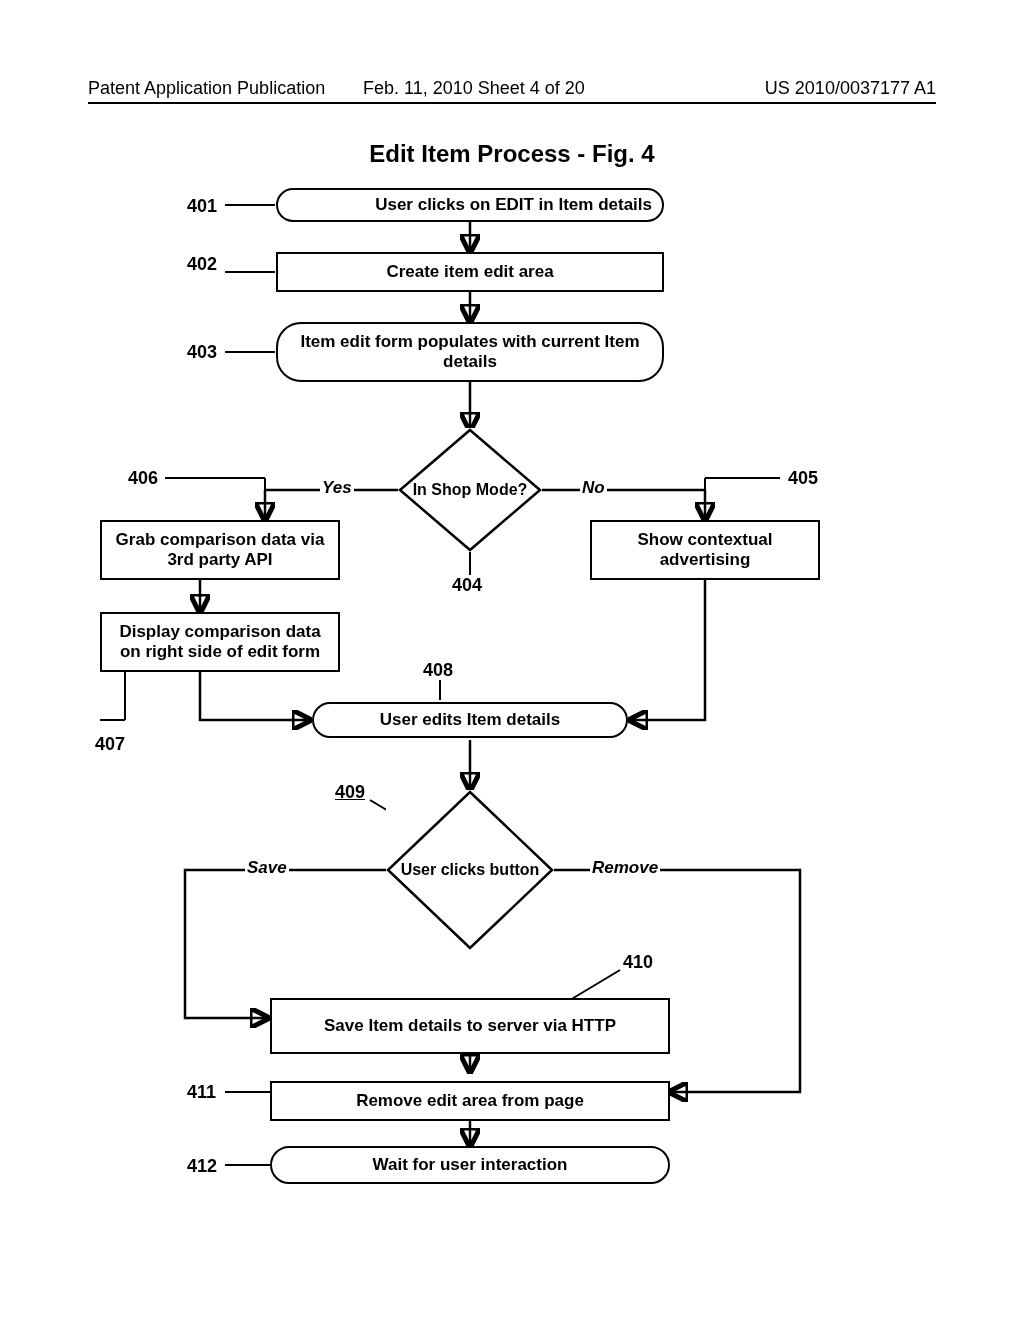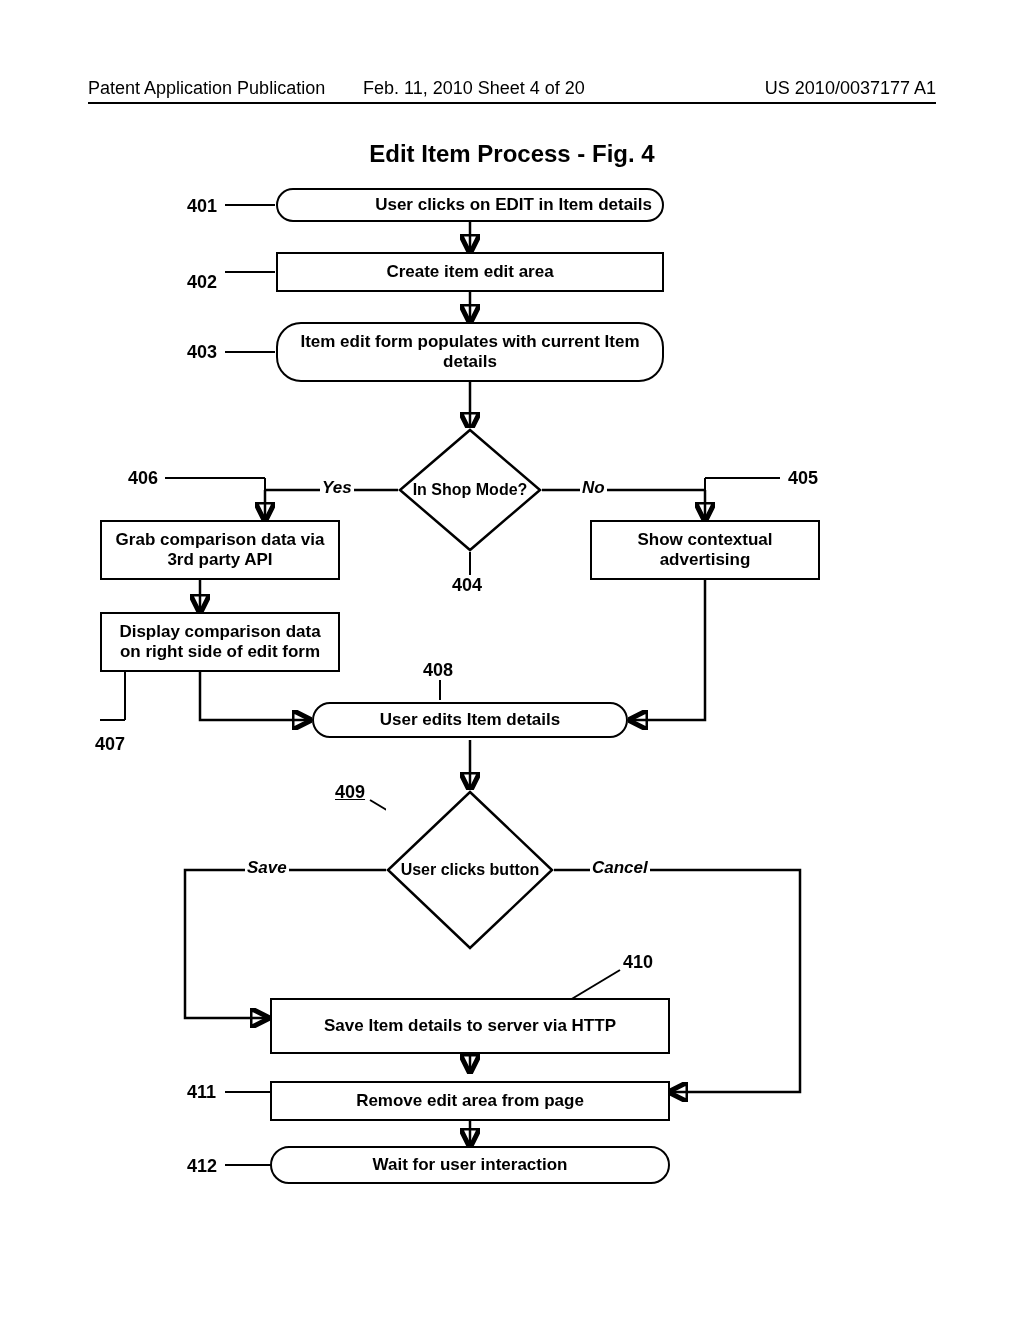--- a/index.html
+++ b/index.html
@@ -183,21 +183,21 @@
   </svg>
 
   <div class="node terminator" style="left:276px; top:188px; width:388px; height:34px;justify-content:flex-end;">
     <div class="inner">User clicks on EDIT in Item details</div>
   </div>
   <div class="refnum" style="left:187px; top:196px;">401</div>
 
   <div class="node rect" style="left:276px; top:252px; width:388px; height:40px;">
     <div class="inner">Create item edit area</div>
   </div>
-  <div class="refnum" style="left:187px; top:272px;">402</div>
+  <div class="refnum" style="left:187px; top:254px;">402</div>
 
   <div class="node rect" style="left:276px; top:322px; width:388px; height:60px;border-radius:25px;">
     <div class="inner">Item edit form populates with current Item details</div>
   </div>
   <div class="refnum" style="left:187px; top:342px;">403</div>
 
   <div class="diamond" style="left:398px; top:428px; width:144px; height:124px;">
     <svg width="144" height="124">
         <polygon points="72,2 142,62 72,122 2,62" fill="#fff" stroke="#000" stroke-width="2.5"></polygon>
       </svg>
@@ -230,21 +230,21 @@
 
   <div class="diamond" style="left:386px; top:790px; width:168px; height:160px;">
     <svg width="168" height="160">
         <polygon points="84,2 166,80 84,158 2,80" fill="#fff" stroke="#000" stroke-width="2.5"></polygon>
       </svg>
     <div class="dlabel" style="font-size:16px;">User clicks button</div>
   </div>
   <div class="refnum" style="left:335px; top:782px;text-decoration:underline;">409</div>
 
   <div class="edge-label" style="left:245px; top:858px;">Save</div>
-  <div class="edge-label" style="left:590px; top:858px;">Cancel</div>
+  <div class="edge-label" style="left:590px; top:858px;">Remove</div>
 
   <div class="node rect" style="left:270px; top:998px; width:400px; height:56px;">
     <div class="inner">Save Item details to server via HTTP</div>
   </div>
   <div class="refnum" style="left:623px; top:952px;">410</div>
 
   <div class="node rect" style="left:270px; top:1081px; width:400px; height:40px;">
     <div class="inner">Remove edit area from page</div>
   </div>
   <div class="refnum" style="left:187px; top:1082px;">411</div>

